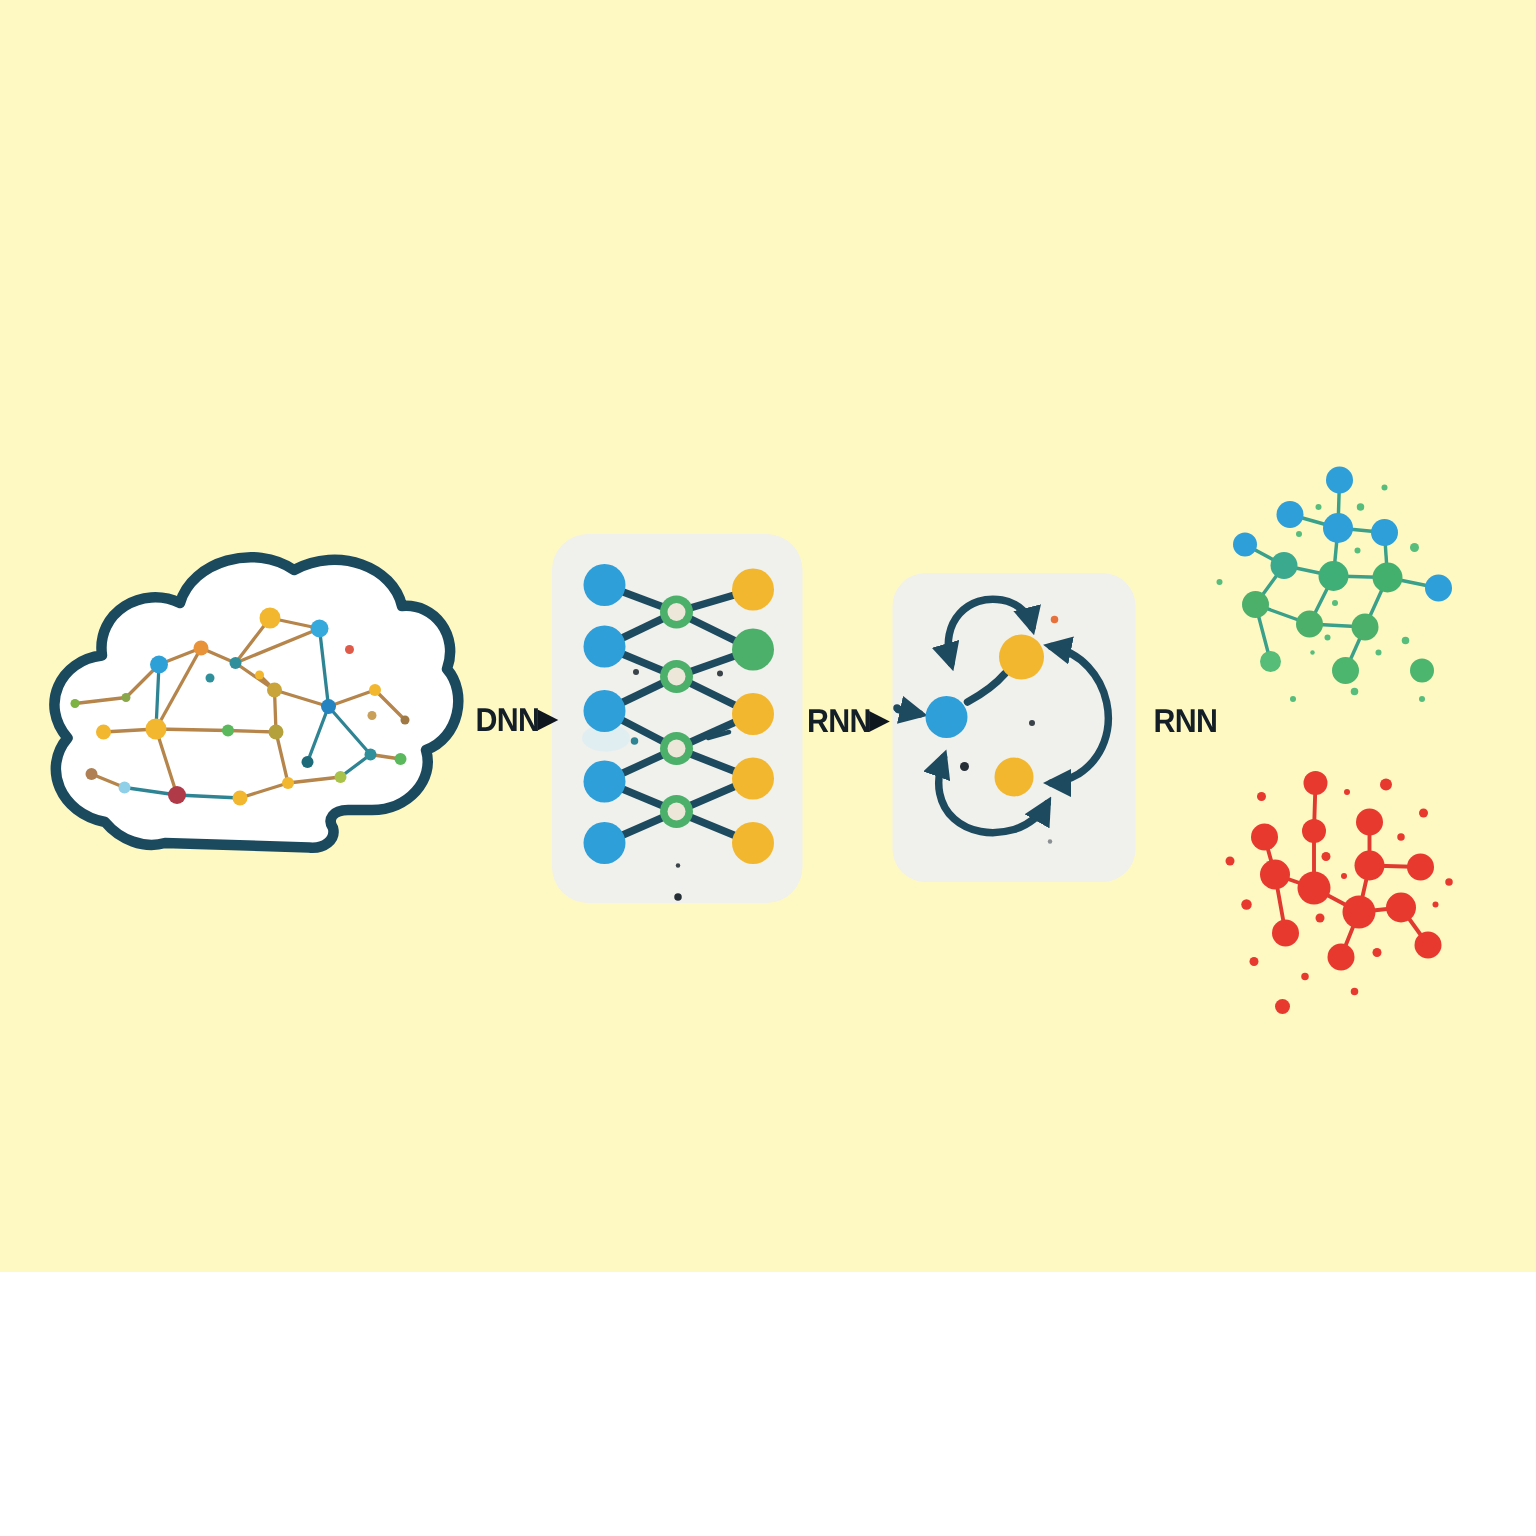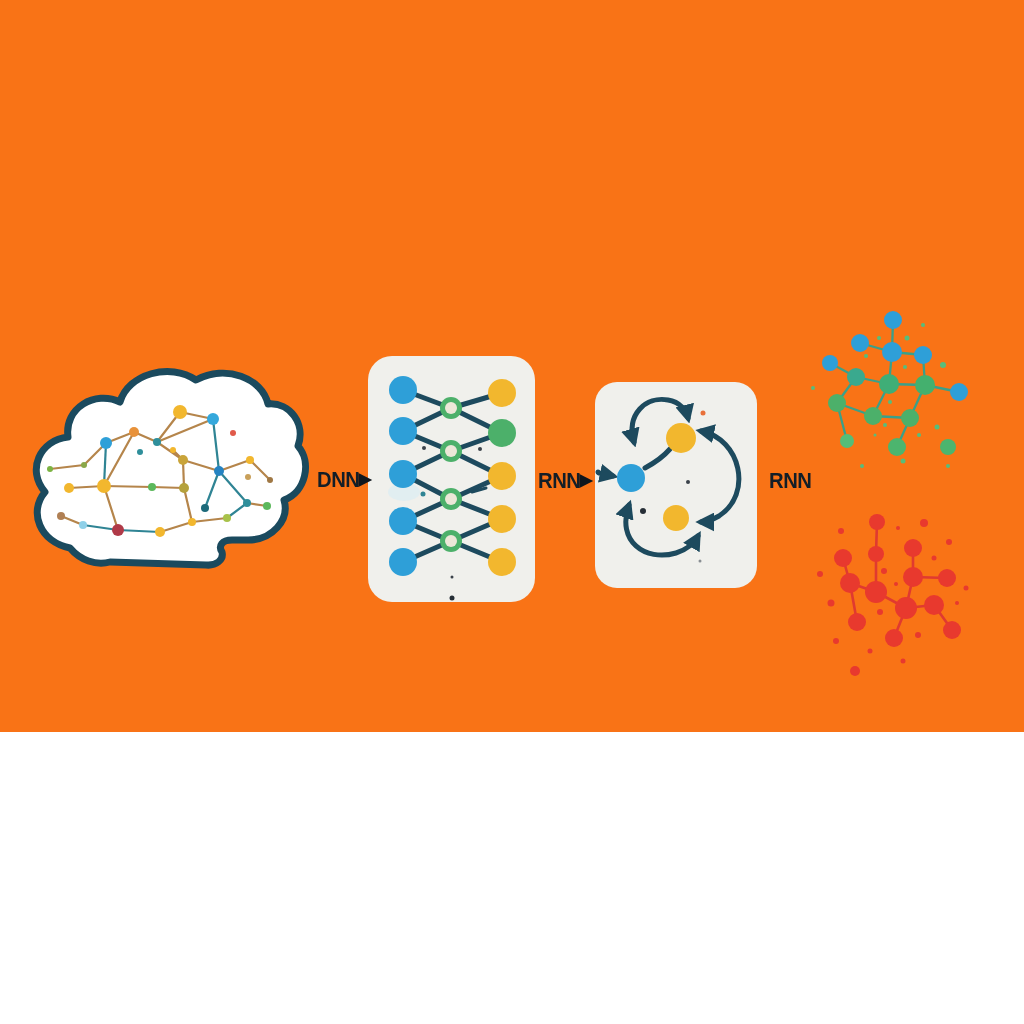--- a/index.html
+++ b/index.html
@@ -1,16 +1,16 @@
 <!DOCTYPE html>
 <html><head>
 <meta charset="utf-8">
 <style>
   html,body{margin:0;padding:0;background:#ffffff;}
-  .canvas{position:relative;width:1024px;height:732px;background:#f97316;overflow:hidden;
+  .canvas{position:relative;width:1024px;height:848px;background:#fef9c3;overflow:hidden;
           font-family:"Liberation Sans",sans-serif;}
   #scene{position:absolute;left:0;top:0;}
   .label{position:absolute;display:flex;align-items:center;
          font-family:"Liberation Sans",sans-serif;font-weight:700;font-size:22px;
          color:#131e27;letter-spacing:-0.5px;transform:scaleX(.92);transform-origin:left center;}
   .arrow{display:flex;margin-left:-4px;}
   .arrow svg polygon{fill:#0f161d;}
 </style>
 </head>
 <body>

